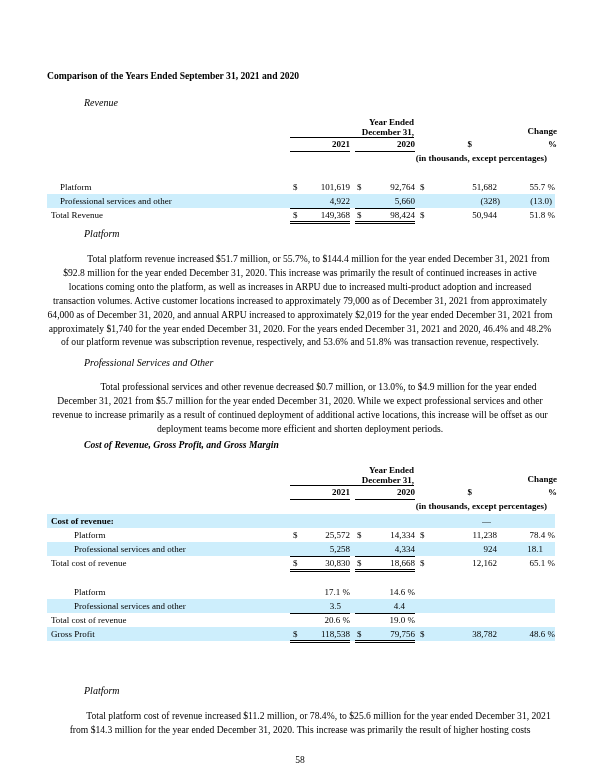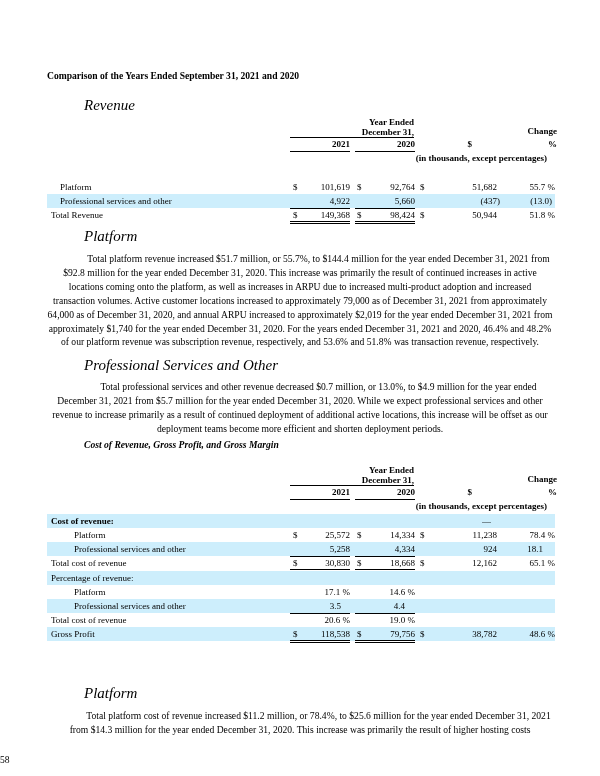--- a/index.html
+++ b/index.html
@@ -1,36 +1,36 @@
 <!DOCTYPE html>
 <html><head>
 <meta charset="utf-8">
 <style>
   html, body { margin: 0; padding: 0; background: #ffffff; }
   body { width: 600px; height: 776px; position: relative; overflow: hidden;
          font-family: "Liberation Serif", serif; color: #000; font-size: 9.6px; }
   .abs { position: absolute; }
   .h1 { left: 47px; top: 70px; font-weight: bold; font-size: 9.6px; }
-  .sub { left: 84px; font-style: italic; font-size: 15px; }
+  .sub { left: 84px; font-style: italic; font-size: 10px; }
   .subb { left: 84px; font-style: italic; font-weight: bold; font-size: 9.6px; }
   .para { left: 47px; width: 506px; font-size: 9.6px; line-height: 13.9px; text-indent: 37px; text-align: center; }
   .tbl { left: 47px; width: 508px; }
   .hdr { position: absolute; font-weight: bold; font-size: 9px; text-align: right; line-height: 9.5px; }
   .rule { position: absolute; height: 0; border-top: 1.2px solid #000; }
   .row { position: absolute; left: 0; width: 508px; height: 14px; }
   .row.shade { background: #cdeefc; }
   .cell { position: absolute; top: 1.5px; font-size: 9px; white-space: nowrap; }
   .lbl { left: 4px; }
   .lbl.ind { left: 13px; }
   .lbl.ind2 { left: 27px; }
   .bold { font-weight: bold; }
   .r { text-align: right; }
   .u1 { position: absolute; border-top: 1px solid #000; height: 0; }
   .u2 { position: absolute; border-top: 3px double #000; height: 0; }
-  .pageno { left: 0; width: 600px; top: 754px; font-size: 9.6px; }
+  .pageno { left: 0; width: 600px; text-align: center; top: 754px; font-size: 9.6px; }
 </style>
 </head>
 <body>
 
 <div class="abs h1">Comparison of the Years Ended September 31, 2021 and 2020</div>
 
 <div class="abs sub" style="top:97px">Revenue</div>
 
 <div class="abs tbl" style="top:118px; height:100px">
   <div class="hdr" style="left:243px; width:124px; top:0">
@@ -54,21 +54,21 @@
     <span class="cell" style="left:310px">$</span>
     <span class="cell r" style="right:140px">92,764</span>
     <span class="cell" style="left:373px">$</span>
     <span class="cell r" style="right:58px">51,682</span>
     <span class="cell r" style="right:0px">55.7 %</span>
   </div>
   <div class="row shade" style="top:76px">
     <span class="cell lbl ind">Professional services and other</span>
     <span class="cell r" style="right:205px">4,922</span>
     <span class="cell r" style="right:140px">5,660</span>
-    <span class="cell r" style="right:55px">(437)</span>
+    <span class="cell r" style="right:55px">(328)</span>
     <span class="cell r" style="right:3px">(13.0)</span>
   </div>
   <div class="u1" style="left:243px; width:60px; top:90px"></div>
   <div class="u1" style="left:308px; width:60px; top:90px"></div>
   <div class="row" style="top:90px">
     <span class="cell lbl">Total Revenue</span>
     <span class="cell" style="left:246px">$</span>
     <span class="cell r" style="right:205px">149,368</span>
     <span class="cell" style="left:310px">$</span>
     <span class="cell r" style="right:140px">98,424</span>
@@ -131,23 +131,20 @@
     <span class="cell" style="left:246px">$</span>
     <span class="cell r" style="right:205px">30,830</span>
     <span class="cell" style="left:310px">$</span>
     <span class="cell r" style="right:140px">18,668</span>
     <span class="cell" style="left:373px">$</span>
     <span class="cell r" style="right:58px">12,162</span>
     <span class="cell r" style="right:0px">65.1 %</span>
   </div>
   <div class="u2" style="left:243px; width:60px; top:103px"></div>
   <div class="u2" style="left:308px; width:60px; top:103px"></div>
-  <div class="row shade" style="top:105px">
-    <span class="cell lbl">Percentage of revenue:</span>
-  </div>
   <div class="row" style="top:119px">
     <span class="cell lbl ind2">Platform</span>
     <span class="cell r" style="right:205px">17.1 %</span>
     <span class="cell r" style="right:140px">14.6 %</span>
   </div>
   <div class="row shade" style="top:133px">
     <span class="cell lbl ind2">Professional services and other</span>
     <span class="cell r" style="right:214px">3.5</span>
     <span class="cell r" style="right:150px">4.4</span>
   </div>

